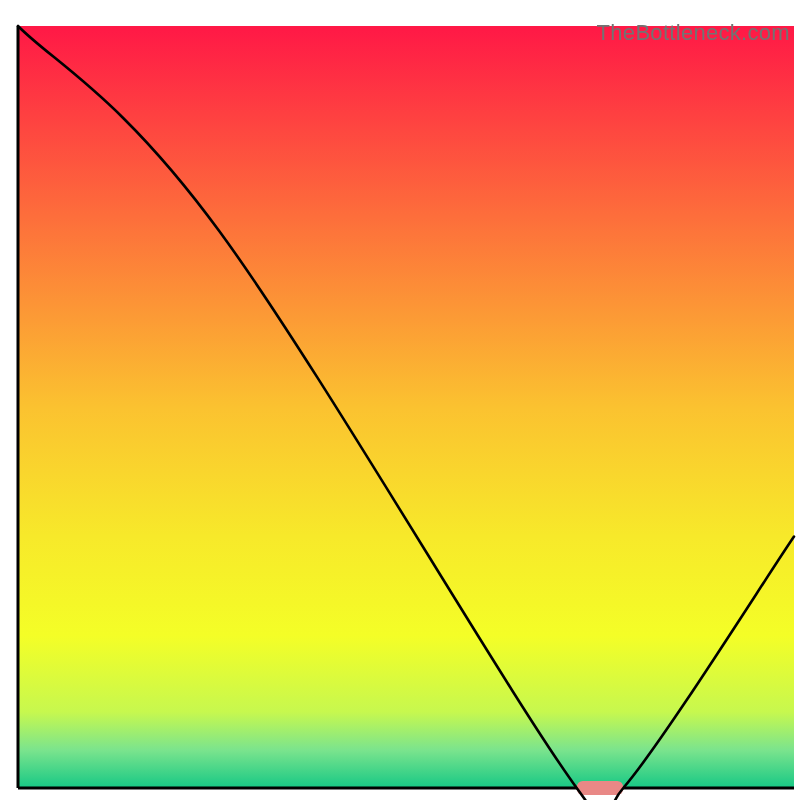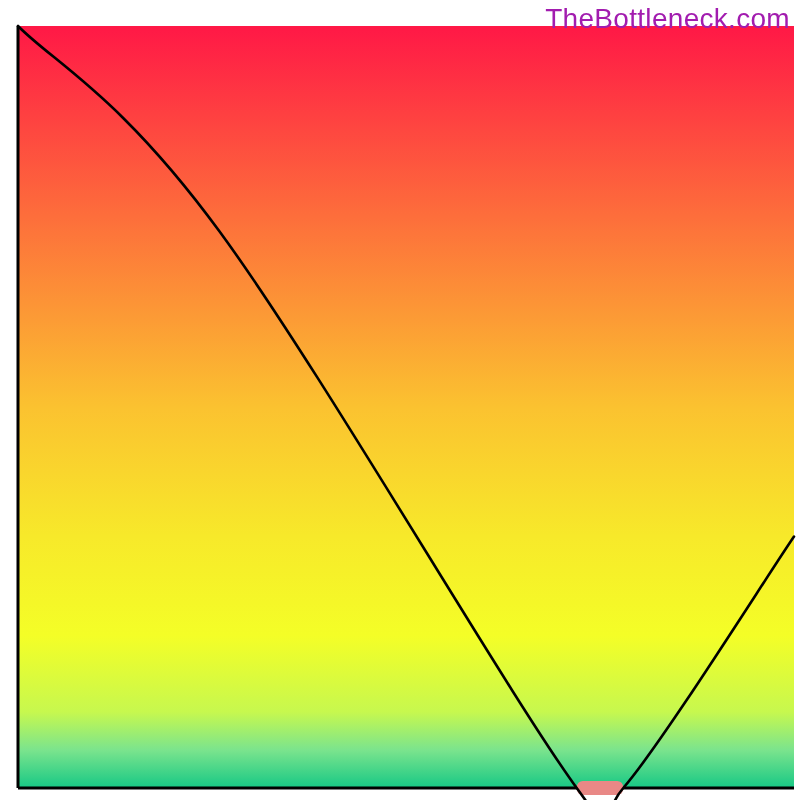--- a/index.html
+++ b/index.html
@@ -13,24 +13,24 @@
   .canvas-wrap {
     position: relative;
     width: 800px;
     height: 800px;
   }
   svg {
     display: block;
   }
   .watermark {
     position: absolute;
-    top: 3px;
+    top: 20px;
     right: 10px;
-    color: #a21caf;
-    font-size: 28px;
+    color: #737373;
+    font-size: 22px;
     letter-spacing: 0.3px;
     font-weight: 500;
   }
 </style>
 </head>
 <body>
 
 <div class="canvas-wrap">
 
   <svg id="chart-svg" width="800" height="800" viewBox="0 0 800 800">

